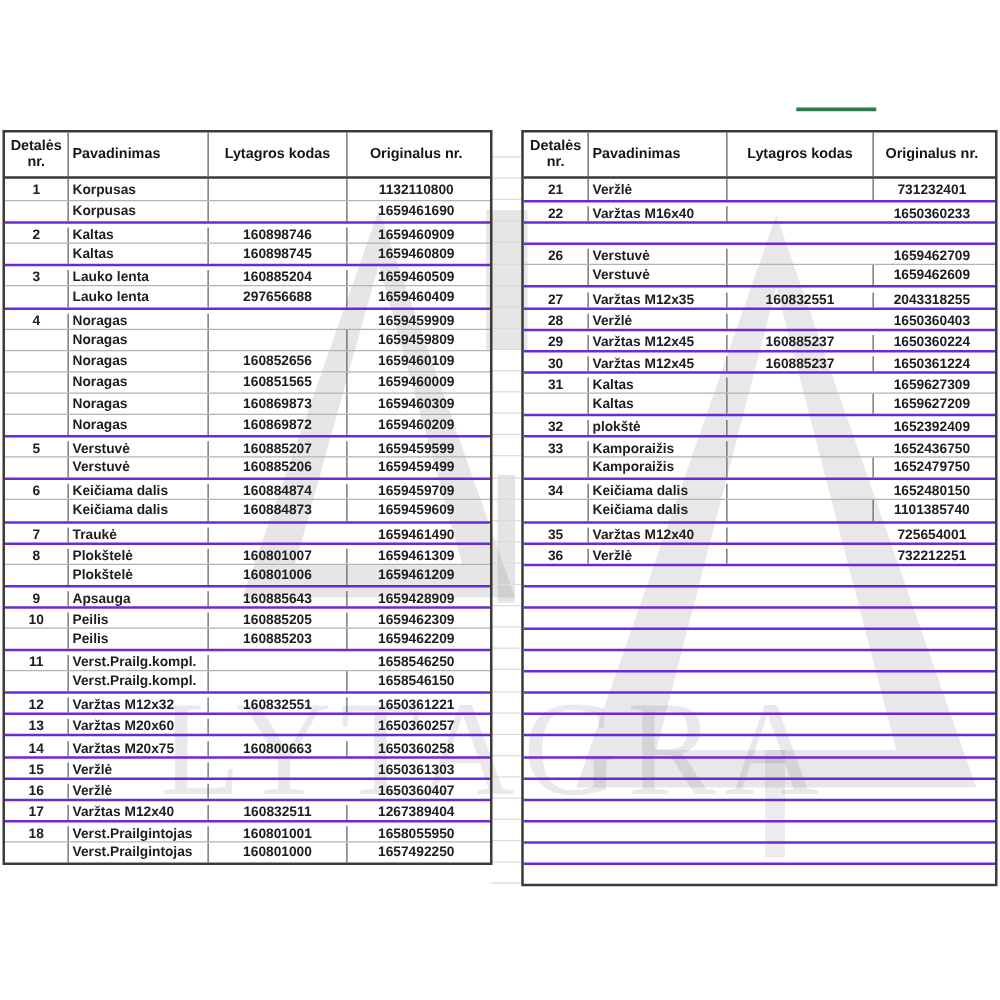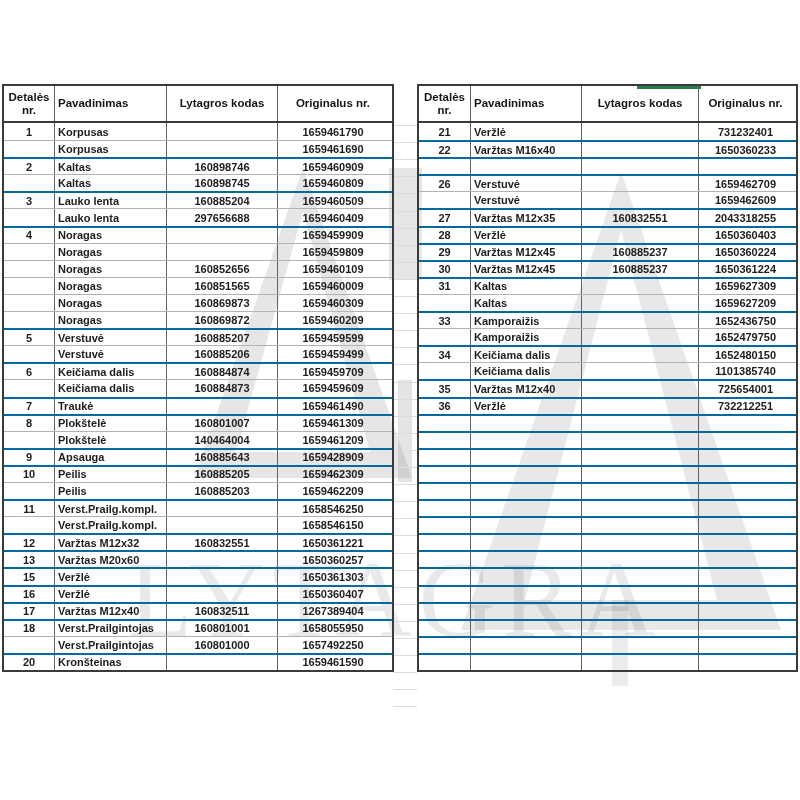--- a/index.html
+++ b/index.html
@@ -7,29 +7,29 @@
         font-family:"Liberation Sans",sans-serif;}
   
   #wm-svg{position:absolute;left:0;top:0;width:800px;height:800px;z-index:0;pointer-events:none;}
   #wm-text{position:absolute;left:128px;top:538px;z-index:0;pointer-events:none;
            font-family:"Liberation Serif",serif;font-size:108px;font-weight:400;
            letter-spacing:7px;color:rgba(0,0,0,0.085);white-space:nowrap;
            transform:scaleX(0.98);transform-origin:left top;}
   #gridlines{position:absolute;left:0;top:0;z-index:0;}
   .gline{position:absolute;width:24px;height:1px;background:#dcdcdc;}
   
-  .ptable{position:absolute;top:84px;z-index:1;border:2px solid #3a3a3a;background:transparent;}
+  .ptable{position:absolute;top:104px;z-index:1;border:2px solid #3a3a3a;background:transparent;}
   #table-left{left:2px;width:388px;}
   #table-right{left:417px;width:377px;}
   .hrow{display:flex;height:37px;box-sizing:border-box;border-bottom:2px solid #3a3a3a;}
   .hcell{box-sizing:border-box;display:flex;align-items:center;justify-content:center;
          text-align:center;font-weight:700;font-size:11.5px;line-height:13px;color:#151515;
          border-right:1px solid #5e5e5e;}
   .row{display:flex;height:17.1px;box-sizing:border-box;}
-  .row.grp{border-top:2px solid #0369a1;}
+  .row.grp{border-top:2px solid #6d28d9;align-items:flex-end;}
   .row.sub{border-top:1px solid #b3b3b3;}
   .cell{box-sizing:border-box;display:flex;align-items:center;overflow:hidden;
         white-space:nowrap;font-weight:700;font-size:11px;color:#1d1d1d;
         border-right:1px solid #636363;}
   .c-nr,.c-kodas,.c-orig{justify-content:center;}
   .c-name{justify-content:flex-start;padding-left:3px;}
   .c-orig{border-right:none !important;}
   #table-left .c-nr{width:51px}  #table-left .c-name{width:112px}
   #table-left .c-kodas{width:111px} #table-left .c-orig{width:110px}
   #table-right .c-nr{width:52px}  #table-right .c-name{width:111px}
@@ -94,21 +94,21 @@
       <div class="hrow">
         <div class="hcell c-nr">Detalės nr.</div>
         <div class="hcell c-name">Pavadinimas</div>
         <div class="hcell c-kodas">Lytagros kodas</div>
         <div class="hcell c-orig">Originalus nr.</div>
       </div>
       <div class="row">
         <div class="cell c-nr">1</div>
         <div class="cell c-name">Korpusas</div>
         <div class="cell c-kodas"></div>
-        <div class="cell c-orig">1659461790</div>
+        <div class="cell c-orig">1132110800</div>
       </div>
       <div class="row sub">
         <div class="cell c-nr"></div>
         <div class="cell c-name">Korpusas</div>
         <div class="cell c-kodas"></div>
         <div class="cell c-orig">1659461690</div>
       </div>
       <div class="row grp">
         <div class="cell c-nr">2</div>
         <div class="cell c-name">Kaltas</div>
@@ -201,21 +201,21 @@
       </div>
       <div class="row grp">
         <div class="cell c-nr">8</div>
         <div class="cell c-name">Plokštelė</div>
         <div class="cell c-kodas">160801007</div>
         <div class="cell c-orig">1659461309</div>
       </div>
       <div class="row sub">
         <div class="cell c-nr"></div>
         <div class="cell c-name">Plokštelė</div>
-        <div class="cell c-kodas">140464004</div>
+        <div class="cell c-kodas">160801006</div>
         <div class="cell c-orig">1659461209</div>
       </div>
       <div class="row grp">
         <div class="cell c-nr">9</div>
         <div class="cell c-name">Apsauga</div>
         <div class="cell c-kodas">160885643</div>
         <div class="cell c-orig">1659428909</div>
       </div>
       <div class="row grp">
         <div class="cell c-nr">10</div>
@@ -247,20 +247,26 @@
         <div class="cell c-kodas">160832551</div>
         <div class="cell c-orig">1650361221</div>
       </div>
       <div class="row grp">
         <div class="cell c-nr">13</div>
         <div class="cell c-name">Varžtas M20x60</div>
         <div class="cell c-kodas"></div>
         <div class="cell c-orig">1650360257</div>
       </div>
       <div class="row grp">
+        <div class="cell c-nr">14</div>
+        <div class="cell c-name">Varžtas M20x75</div>
+        <div class="cell c-kodas">160800663</div>
+        <div class="cell c-orig">1650360258</div>
+      </div>
+      <div class="row grp">
         <div class="cell c-nr">15</div>
         <div class="cell c-name">Veržlė</div>
         <div class="cell c-kodas"></div>
         <div class="cell c-orig">1650361303</div>
       </div>
       <div class="row grp">
         <div class="cell c-nr">16</div>
         <div class="cell c-name">Veržlė</div>
         <div class="cell c-kodas"></div>
         <div class="cell c-orig">1650360407</div>
@@ -275,26 +281,20 @@
         <div class="cell c-nr">18</div>
         <div class="cell c-name">Verst.Prailgintojas</div>
         <div class="cell c-kodas">160801001</div>
         <div class="cell c-orig">1658055950</div>
       </div>
       <div class="row sub">
         <div class="cell c-nr"></div>
         <div class="cell c-name">Verst.Prailgintojas</div>
         <div class="cell c-kodas">160801000</div>
         <div class="cell c-orig">1657492250</div>
-      </div>
-      <div class="row grp">
-        <div class="cell c-nr">20</div>
-        <div class="cell c-name">Kronšteinas</div>
-        <div class="cell c-kodas"></div>
-        <div class="cell c-orig">1659461590</div>
       </div>
     </div>
   <div id="table-right" class="ptable">
       <div class="hrow">
         <div class="hcell c-nr">Detalės nr.</div>
         <div class="hcell c-name">Pavadinimas</div>
         <div class="hcell c-kodas">Lytagros kodas</div>
         <div class="hcell c-orig">Originalus nr.</div>
       </div>
       <div class="row">
@@ -357,20 +357,26 @@
         <div class="cell c-kodas"></div>
         <div class="cell c-orig">1659627309</div>
       </div>
       <div class="row sub">
         <div class="cell c-nr"></div>
         <div class="cell c-name">Kaltas</div>
         <div class="cell c-kodas"></div>
         <div class="cell c-orig">1659627209</div>
       </div>
       <div class="row grp">
+        <div class="cell c-nr">32</div>
+        <div class="cell c-name">plokštė</div>
+        <div class="cell c-kodas"></div>
+        <div class="cell c-orig">1652392409</div>
+      </div>
+      <div class="row grp">
         <div class="cell c-nr">33</div>
         <div class="cell c-name">Kamporaižis</div>
         <div class="cell c-kodas"></div>
         <div class="cell c-orig">1652436750</div>
       </div>
       <div class="row sub">
         <div class="cell c-nr"></div>
         <div class="cell c-name">Kamporaižis</div>
         <div class="cell c-kodas"></div>
         <div class="cell c-orig">1652479750</div>

